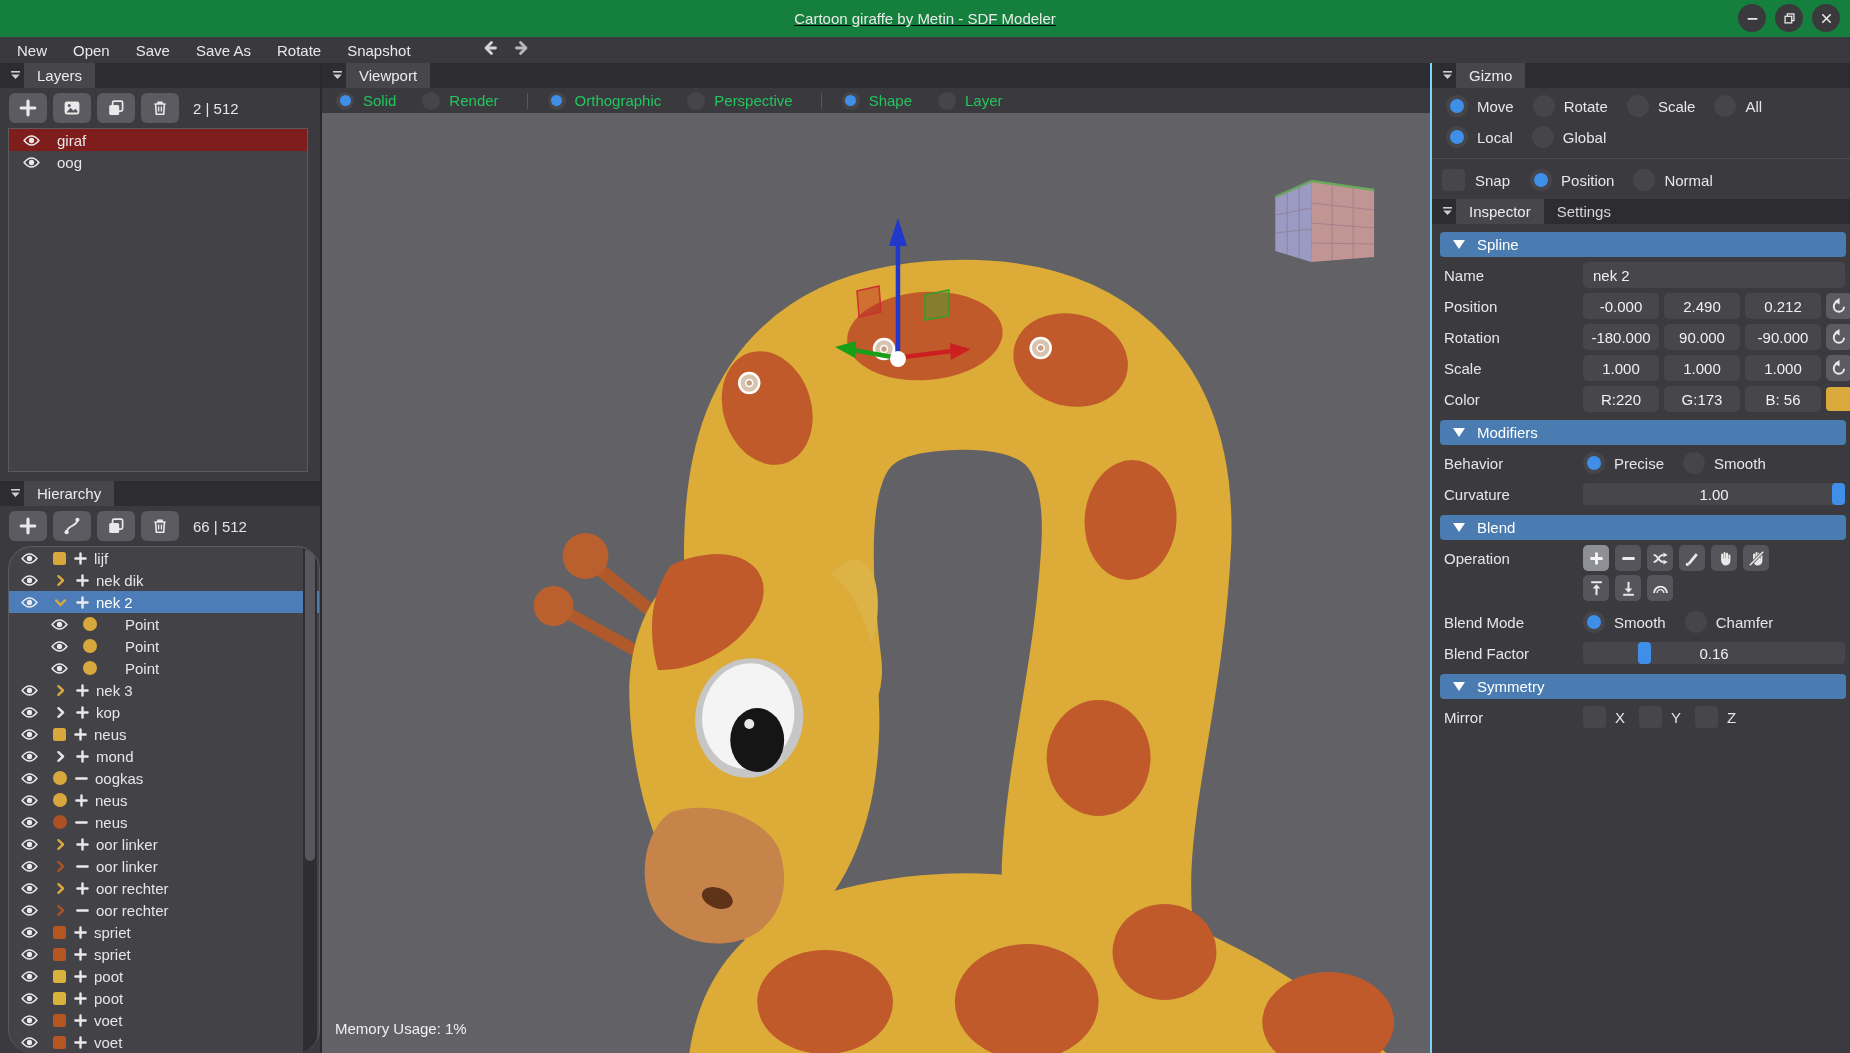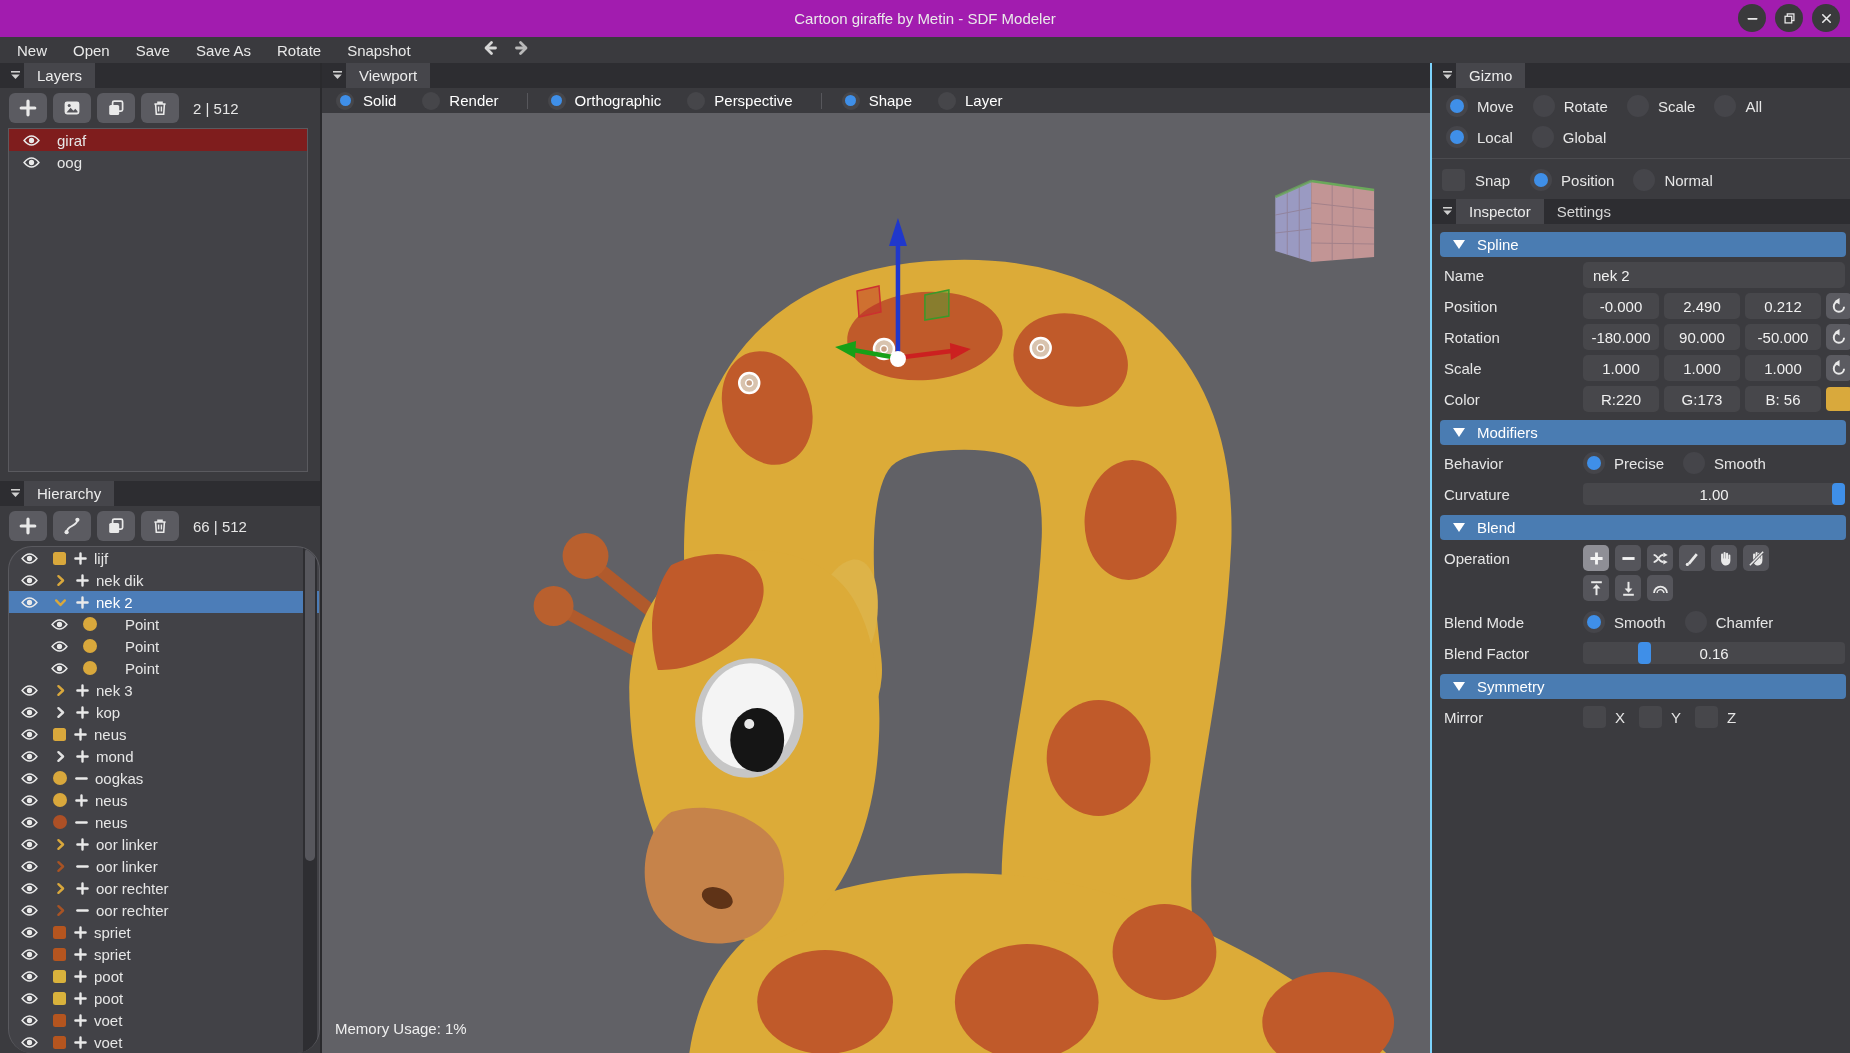--- a/index.html
+++ b/index.html
@@ -1,18 +1,18 @@
 <!DOCTYPE html>
 <html><head>
 <meta charset="utf-8">
 <style>
   html,body{margin:0;padding:0;width:1850px;height:1053px;overflow:hidden;
     font-family:"Liberation Sans",sans-serif;background:#3b3b3f;
     -webkit-font-smoothing:antialiased;}
-  .titlebar{height:37px;background:#a21caf;display:flex;align-items:center;justify-content:center;position:relative;}
+  .titlebar{height:37px;background:#15803d;display:flex;align-items:center;justify-content:center;position:relative;text-decoration:underline;}
   .title{color:#eaeaea;font-size:15px;}
   .win-controls{position:absolute;right:10px;top:4px;display:flex;gap:9px;}
   .win-btn{width:28px;height:28px;border-radius:50%;background:#3a3a3c;display:flex;align-items:center;justify-content:center;}
   .win-btn svg{width:17px;height:17px;}
   .menubar{height:26px;background:#3a3a3e;display:flex;align-items:center;padding-left:4px;}
   .menu-item{padding:0 13px;font-size:15px;color:#e8e8e8;}
   .nav-arrows{margin-left:56px;display:flex;gap:12px;align-items:center;}
   .nav-arrows .icon svg{width:20px;height:20px;}
   .main{display:flex;height:990px;}
   
@@ -44,21 +44,21 @@
   .opico svg{width:15px;height:15px;}
   .hrow .lbl{margin-left:6px;}
   .vscroll{position:absolute;top:0;right:2px;width:14px;height:100%;background:#2e2e32;}
   .vthumb{position:absolute;top:0;left:2px;width:10px;height:62%;border-radius:5px;background:#57575d;}
   
   .center{flex:1;display:flex;flex-direction:column;min-width:0;border-right:2px solid #7dd3fc;}
   .vp-toolbar{height:25px;background:#3a3a3e;display:flex;align-items:center;padding-left:14px;flex:none;}
   .vp-opt{display:flex;align-items:center;margin-right:26px;}
   .vradio{width:18px;height:18px;border-radius:50%;background:#46464a;position:relative;flex:none;}
   .vradio.sel::after{content:"";position:absolute;inset:3.5px;border-radius:50%;background:#3f8fe8;}
-  .vp-opt .opt-label{margin-left:9px;font-size:15px;color:#ffffff;}
+  .vp-opt .opt-label{margin-left:9px;font-size:15px;color:#22c55e;}
   .vdiv{width:1px;height:16px;background:#57575c;margin:0 20px 0 2px;}
   .canvas{flex:1;position:relative;background:#616166;overflow:hidden;}
   .canvas svg.scene{position:absolute;inset:0;width:100%;height:100%;}
   .memory{position:absolute;left:13px;bottom:16px;font-size:15px;color:#f0f0f0;}
   
   .right{width:418px;background:#3b3b3f;display:flex;flex-direction:column;flex:none;}
   .rp-row{display:flex;align-items:center;height:26px;margin-top:5px;padding-left:12px;}
   .rp-row.g{padding-left:14px;}
   .rp-label{width:139px;flex:none;font-size:15px;color:#e6e6e6;}
   .opt{display:flex;align-items:center;margin-right:19px;}
@@ -862,21 +862,21 @@
                 <polygon points="10.6,1.2 10.6,8.4 5,4.8" fill="#e9e9e9"></polygon>
               </svg>
             </span>
           </span>
         </div>
         <div class="rp-row">
           <span class="rp-label">Rotation</span>
           <span class="fields">
             <span class="vfield">-180.000</span>
             <span class="vfield">90.000</span>
-            <span class="vfield">-50.000</span>
+            <span class="vfield">-90.000</span>
             <span class="reset-btn">
               <svg viewBox="0 0 20 20">
                 <path d="M15.6 10.8A5.7 5.7 0 1 1 9.6 4.9" fill="none" stroke="#e9e9e9" stroke-width="2.2"></path>
                 <polygon points="10.6,1.2 10.6,8.4 5,4.8" fill="#e9e9e9"></polygon>
               </svg>
             </span>
           </span>
         </div>
         <div class="rp-row">
           <span class="rp-label">Scale</span>

